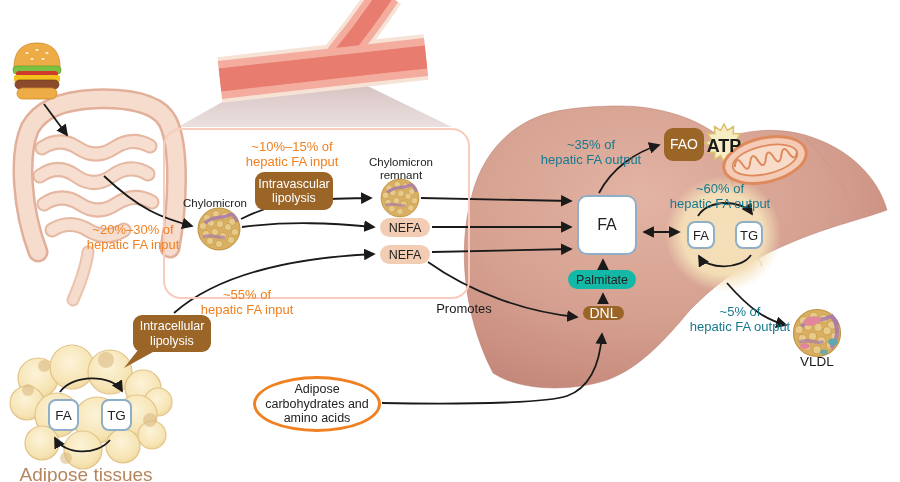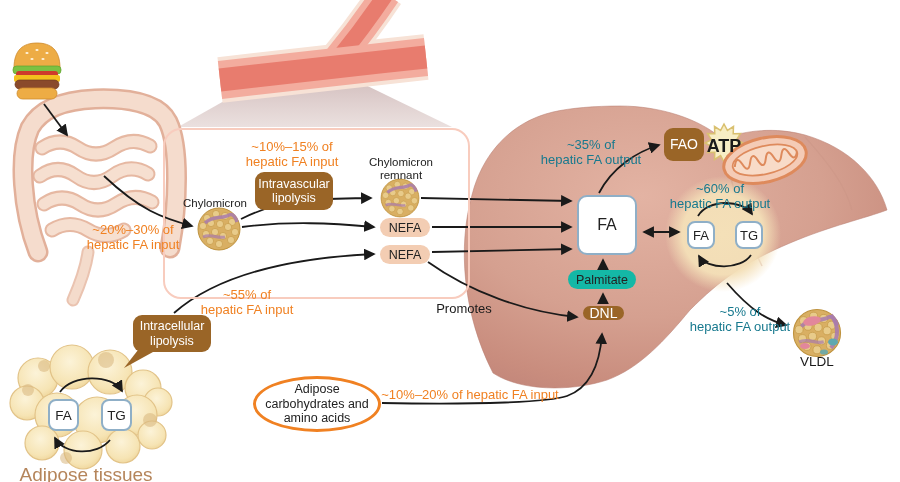--- a/index.html
+++ b/index.html
@@ -228,23 +228,20 @@
   <span class="line">hepatic FA input</span>
 </div>
 <div class="lbl ctr orange" style="left:292px;top:139px;">
   <span class="line">~10%–15% of</span>
   <span class="line">hepatic FA input</span>
 </div>
 <div class="lbl ctr orange" style="left:247px;top:287px;">
   <span class="line">~55% of</span>
   <span class="line">hepatic FA input</span>
 </div>
-<div class="lbl ctr orange" style="left:470px;top:387px;">
-  <span>~10%–20% of hepatic FA input</span>
-</div>
 <div class="lbl ctr teal" style="left:591px;top:137px;">
   <span class="line">~35% of</span>
   <span class="line">hepatic FA output</span>
 </div>
 <div class="lbl ctr teal" style="left:720px;top:181px;">
   <span class="line">~60% of</span>
   <span class="line">hepatic FA output</span>
 </div>
 <div class="lbl ctr teal" style="left:724px;top:304px;margin-left:16px;">
   <span class="line">~5% of</span>

